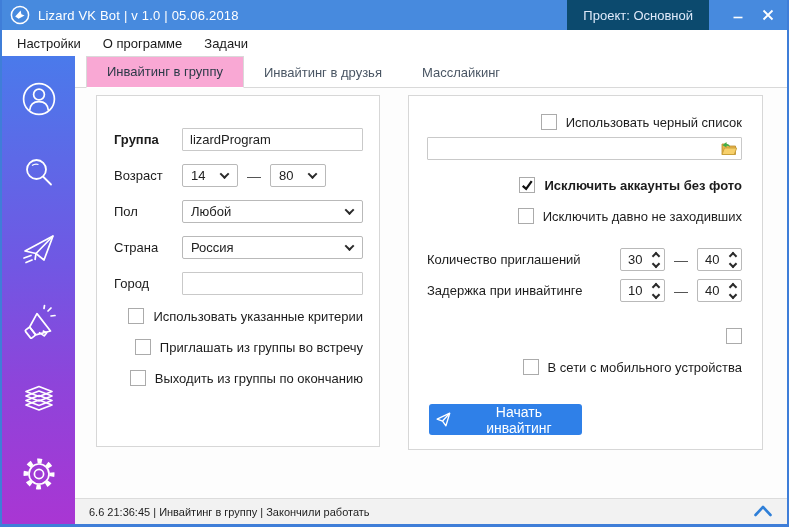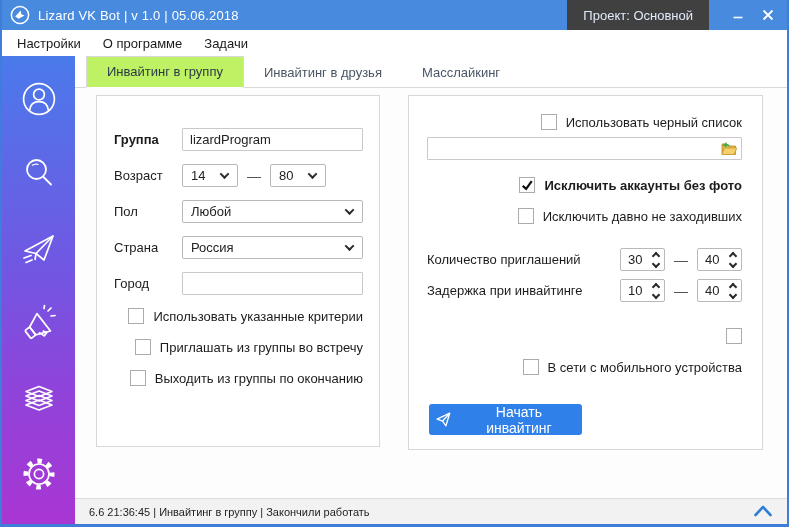--- a/index.html
+++ b/index.html
@@ -8,40 +8,40 @@
     width:789px;height:527px;position:relative;margin:0;
     background:#fff;
     border-left:2px solid #3f7ed8;border-right:2px solid #3f7ed8;border-bottom:3px solid #3f7ed8;
     font-family:"Liberation Sans","DejaVu Sans",sans-serif;
     display:flex;flex-direction:column;overflow:hidden;
   }
   
   .titlebar{height:30px;background:#478ade;display:flex;align-items:center;padding-left:8px;flex:0 0 auto;}
   .titlebar .logo{width:20px;height:20px;margin-right:8px;flex:0 0 auto;}
   .titlebar .title{color:#fff;font-size:13px;letter-spacing:.2px;flex:1 1 auto;white-space:nowrap;}
-  .project-badge{background:#404040;color:#dfeafa;font-size:13px;height:30px;display:flex;align-items:center;padding:0 16px;margin-right:14px;}
+  .project-badge{background:#0c4a6e;color:#dfeafa;font-size:13px;height:30px;display:flex;align-items:center;padding:0 16px;margin-right:14px;}
   .win-btn{width:30px;height:30px;display:flex;align-items:center;justify-content:center;cursor:default;}
   .win-btn svg{display:block;}
   
   .menubar{height:26px;background:#fff;display:flex;align-items:center;padding-left:4px;flex:0 0 auto;}
   .menu-item{font-size:13px;color:#1a1a1a;padding:4px 11px;white-space:nowrap;}
   
   .body{flex:1 1 auto;display:flex;min-height:0;}
   .sidebar{
     width:73px;flex:0 0 auto;
     background:linear-gradient(180deg,#4a7aeb 0%,#7157e3 45%,#8e44da 70%,#a936d3 100%);
     display:flex;flex-direction:column;align-items:center;padding-top:22px;gap:33px;
   }
   .side-btn{width:42px;height:42px;display:flex;align-items:center;justify-content:center;}
   .side-btn svg{display:block;}
   .main{flex:1 1 auto;display:flex;flex-direction:column;min-width:0;}
   
   .tabbar{height:32px;display:flex;align-items:flex-end;padding-left:11px;border-bottom:1px solid #d9d9d9;flex:0 0 auto;background:#fff;}
   .tab{font-size:13px;color:#4a5664;padding:7px 20px 8px 20px;margin-bottom:-1px;white-space:nowrap;}
-  .tab.active{border:1px solid #d9d9d9;border-bottom:1px solid #fff;background:#bef264;color:#2b3947;}
+  .tab.active{border:1px solid #d9d9d9;border-bottom:1px solid #fff;background:#f9a8d4;color:#2b3947;}
   
   .content{flex:1 1 auto;position:relative;background:#fdfdfd;}
   .panel{position:absolute;background:#fff;border:1px solid #d7d7d7;}
   .panel-left{left:21px;top:7px;width:284px;height:352px;padding:32px 16px 0 17px;}
   .panel-right{left:333px;top:7px;width:355px;height:355px;padding:18px 20px 0 18px;}
   .form-row{display:flex;align-items:center;height:23px;margin-bottom:13px;}
   .form-row .lbl{width:68px;font-size:13px;color:#1c1c1c;flex:0 0 auto;}
   .lbl.bold{font-weight:bold;}
   .text-input{border:1px solid #c9c9c9;border-radius:1px;height:23px;font-size:13px;padding:0 7px;color:#222;
     font-family:"Liberation Sans","DejaVu Sans",sans-serif;outline:none;background:#fff;}

